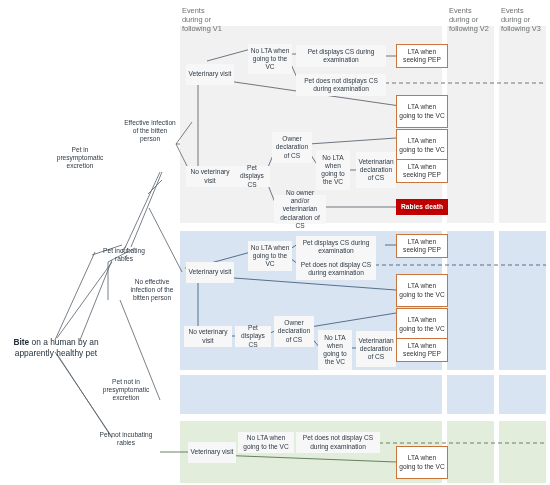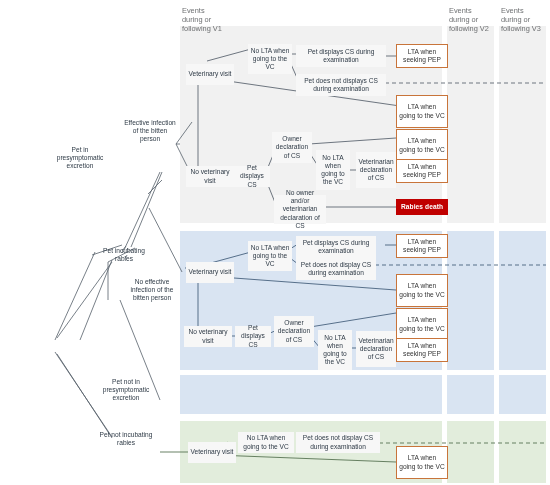--- a/index.html
+++ b/index.html
@@ -209,20 +209,23 @@
       <path d="M160,452 L190,452"></path>
       <path d="M216,451 L228,442"></path>
       <path d="M216,455 L396,462"></path>
 
       <path d="M283,442 L292,442"></path>
 
       <path d="M379,443 L546,443" stroke-dasharray="4,3"></path>
     </g>
   </svg>
 
+  <div class="node n-root" style="left:6px;top:325px;width:100px;height:46px;">
+    <span><b>Bite</b><span> on a human by an apparently healthy pet</span></span>
+  </div>
 
   <div class="node n-bare" style="left:93px;top:241px;width:62px;height:28px;">Pet incubating rabies</div>
   <div class="node n-bare" style="left:95px;top:425px;width:62px;height:28px;">Pet not incubating rabies</div>
   <div class="node n-bare" style="left:46px;top:143px;width:68px;height:30px;">Pet in presymptomatic excretion</div>
   <div class="node n-bare" style="left:90px;top:375px;width:72px;height:30px;">Pet not in presymptomatic excretion</div>
   <div class="node n-bare" style="left:120px;top:111px;width:60px;height:40px;">Effective infection of the bitten person</div>
   <div class="node n-bare" style="left:126px;top:263px;width:52px;height:54px;">No effective infection of the bitten person</div>
 
   <div class="node n-plain" style="left:186px;top:64px;width:48px;height:21px;">Veterinary visit</div>
   <div class="node n-plain" style="left:186px;top:166px;width:48px;height:21px;">No veterinary visit</div>

